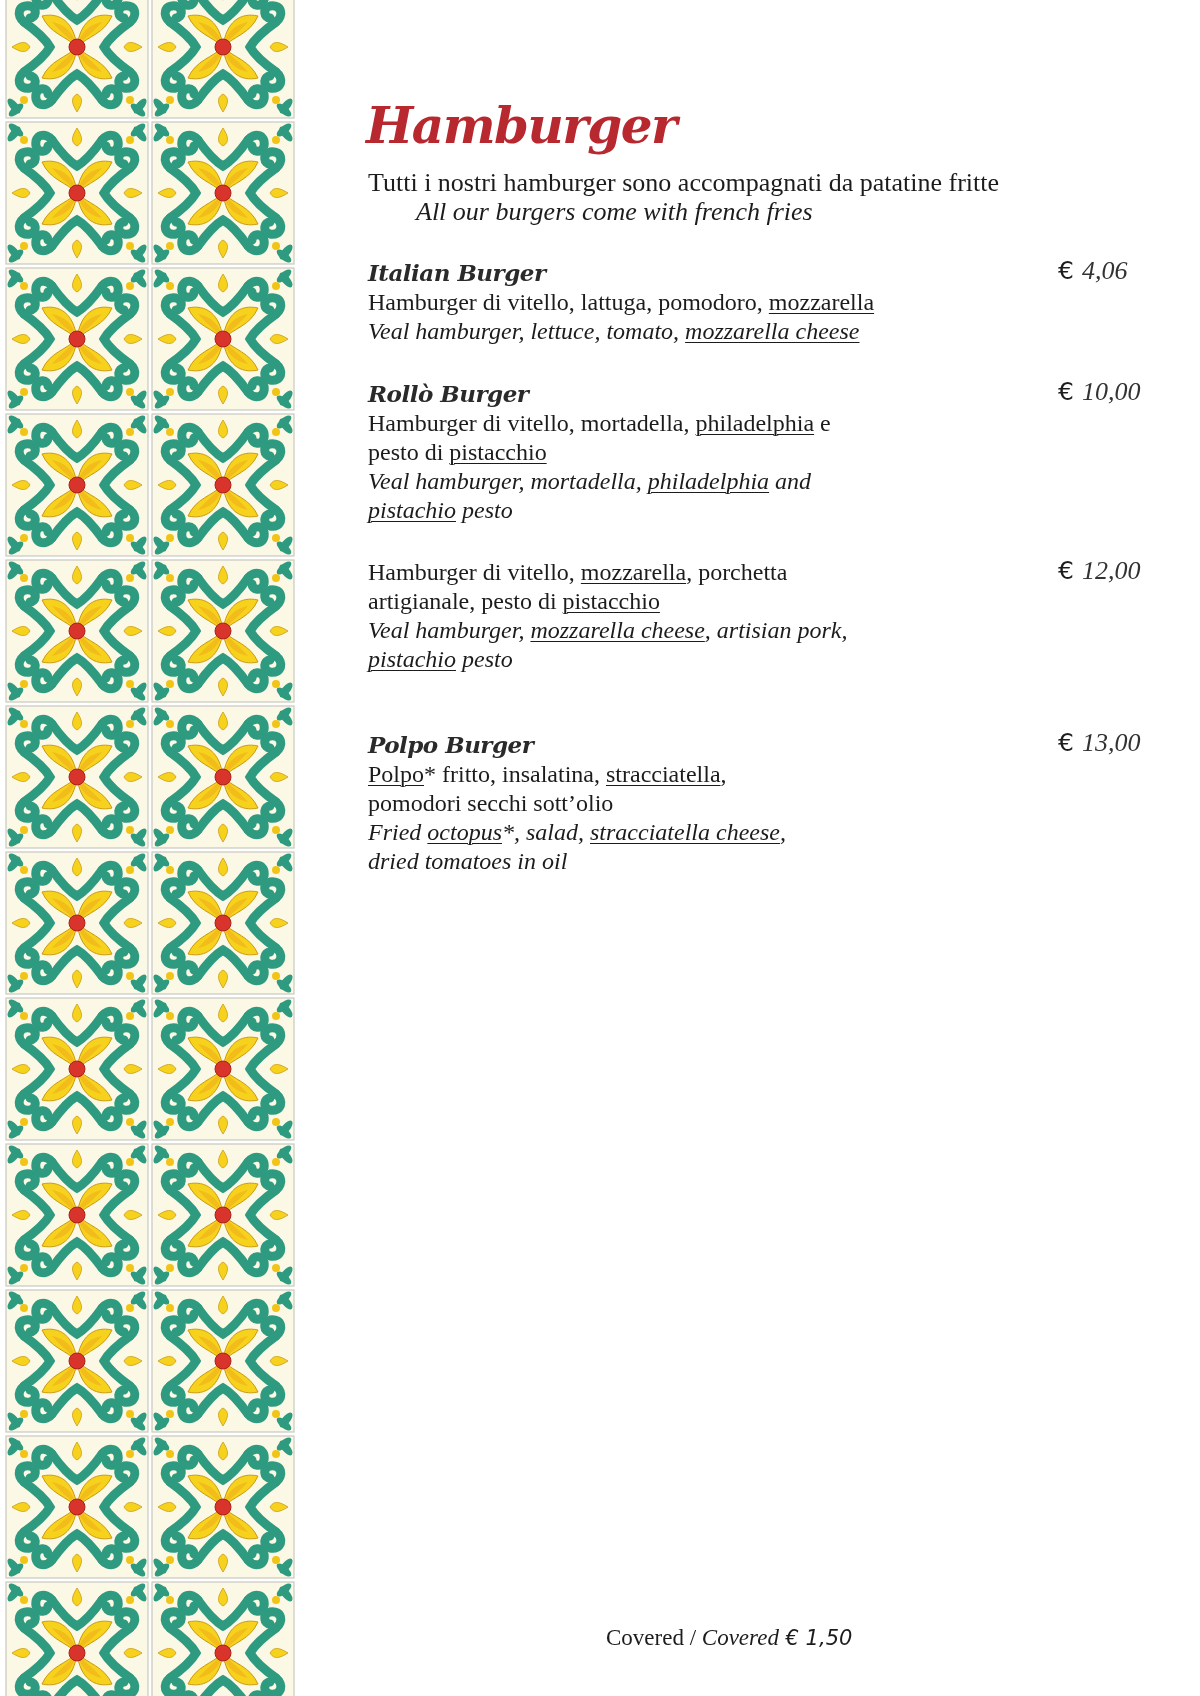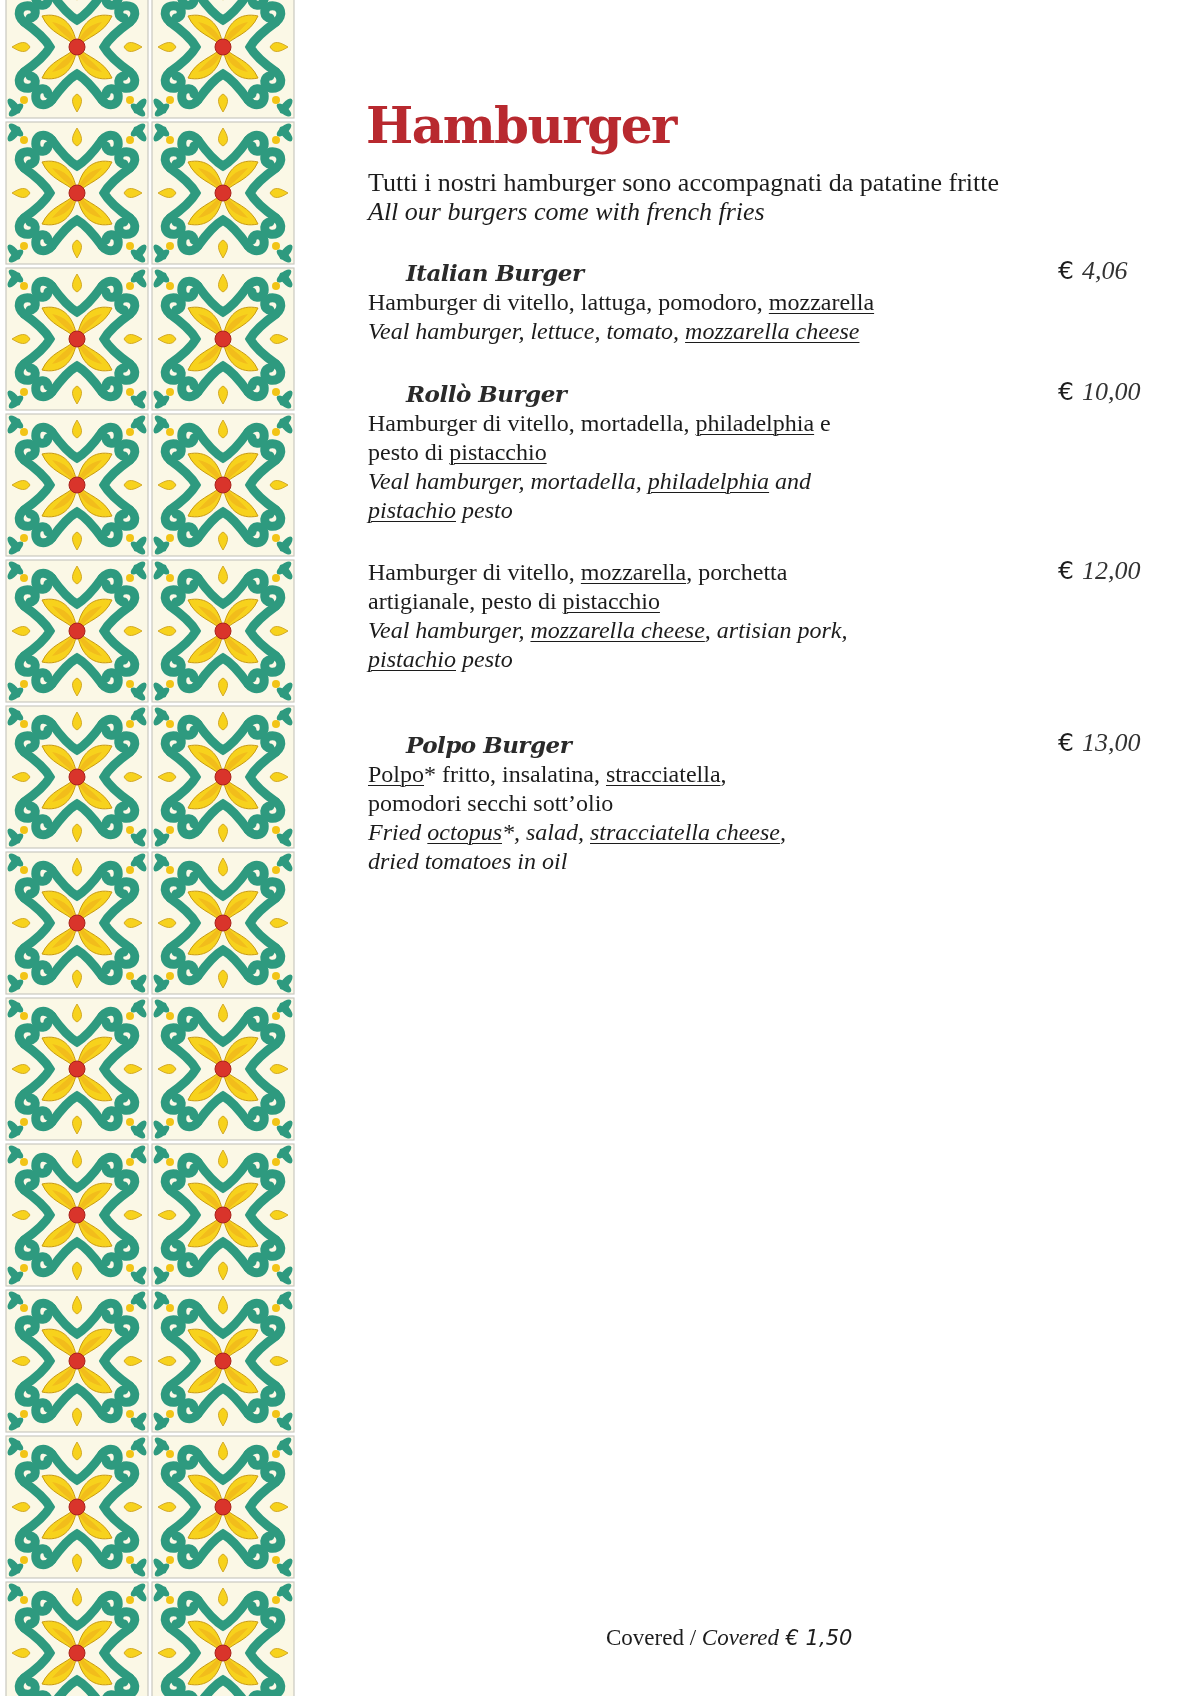--- a/index.html
+++ b/index.html
@@ -10,33 +10,33 @@
     color:#1c1c1c;
   }
   .tile-strip {
     position:absolute; left:0; top:0; width:298px; height:1696px;
     background:#ffffff;
   }
   .tile-strip svg { display:block; }
   .title {
     position:absolute; left:366px; top:96px;
     font-family: "DejaVu Serif", serif;
-    font-weight:bold;
+    font-style:italic; font-weight:bold;
     font-size:50px; letter-spacing:-1.5px;
     color:#b8292f; margin:0; line-height:60px;
     transform: scaleY(1.0);
   }
   .intro { position:absolute; left:368px; top:168px; font-size:26px; line-height:29px; }
-  .intro .it { font-style:italic; }
+  .intro .it { font-style:italic;margin-left:48px; }
   .item { position:absolute; left:368px; width:790px; }
   .item-name {
     font-family: "DejaVu Serif", serif;
     font-style:italic; font-weight:bold;
     font-size:23px; line-height:30px; color:#2a2a2a;
-    letter-spacing:-0.5px; height:30px;margin-left:38px;
+    letter-spacing:-0.5px; height:30px;
   }
   .item-desc { font-size:24px; line-height:29px; }
   .item-desc.en { font-style:italic; }
   .item-desc .line { display:block; white-space:nowrap; }
   .u { text-decoration:underline; text-underline-offset:3px; text-decoration-thickness:1px; }
   .price {
     position:absolute; left:690px; top:-2px; width:110px;
     font-size:26px; line-height:30px; white-space:nowrap;
   }
   .price .cur { font-family:"DejaVu Sans", sans-serif; font-size:25px; margin-right:8px; }

